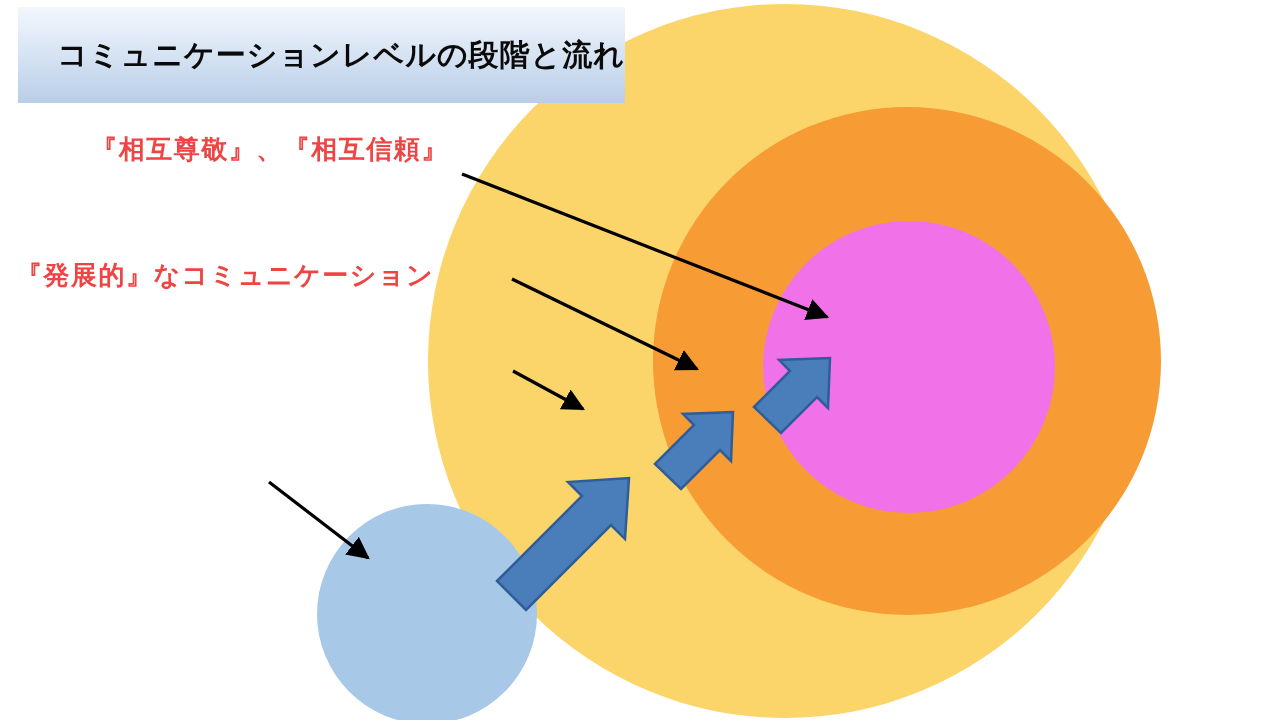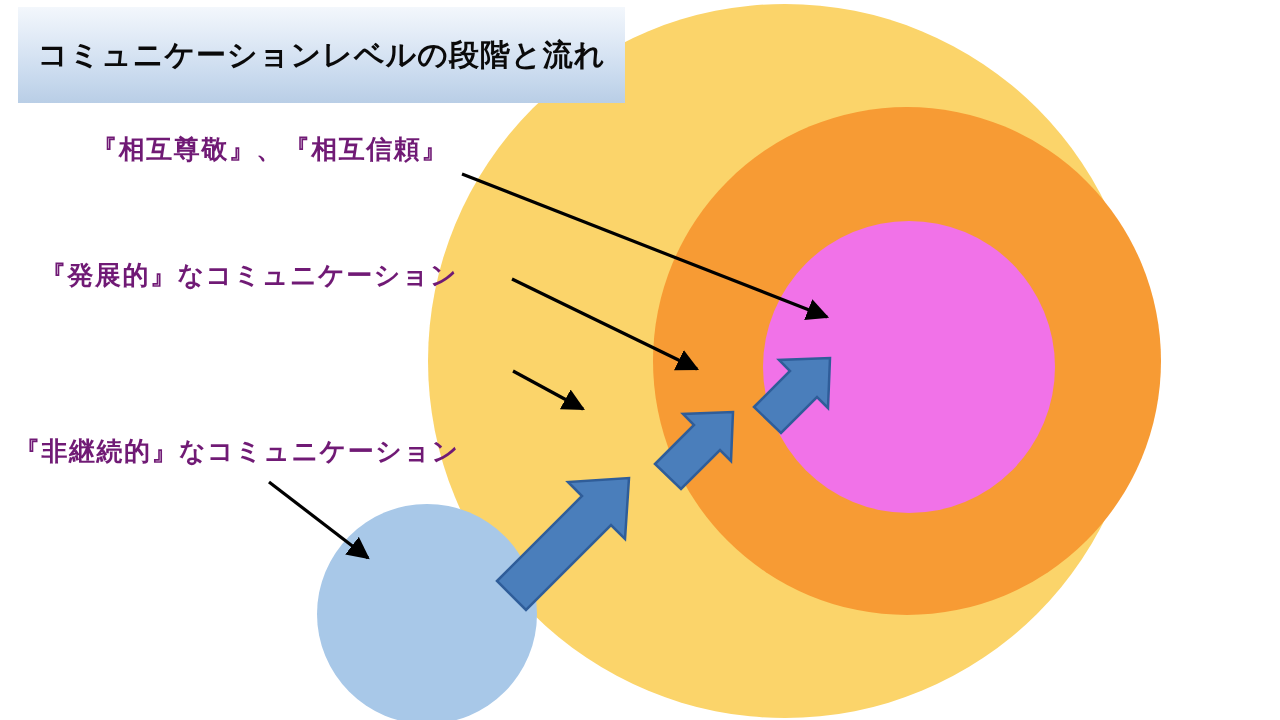--- a/index.html
+++ b/index.html
@@ -60,52 +60,52 @@
   #title-box {
     position: absolute;
     left: 18px;
     top: 7px;
     width: 607px;
     height: 96px;
     background: linear-gradient(to bottom, #f3f7fc 0%, #e3ecf7 28%, #c9daee 72%, #b9cee6 100%);
     box-sizing: border-box;
     display: flex;
     flex-direction: column;
-    align-items: center;
+    align-items: flex-end;
     justify-content: center;
   }
   .title-line {
     font-family: "Liberation Serif", "DejaVu Serif", serif;
     font-weight: bold;
     font-size: 30px;
     line-height: 1.35;
     color: #0a0a0a;
     letter-spacing: 1px;
     white-space: nowrap;
   }
 
   
   .label {
     position: absolute;
     font-family: "Liberation Serif", "DejaVu Serif", serif;
     font-weight: bold;
     font-size: 26px;
     line-height: 1.4;
-    color: #701a75;
+    color: #ef4444;
     letter-spacing: 1.5px;
     white-space: nowrap;
   }
   #label-respect {
     left: 60px;
     top: 132px;
     width: 420px;
     text-align: center;
   }
   #label-developing {
-    left: 40px;
+    left: 16px;
     top: 258px;
   }
   #label-continuous {
     left: 26px;
     top: 344px;
   }
   #label-discontinuous {
     left: 14px;
     top: 434px;
   }
@@ -160,15 +160,14 @@
     <div class="title-line">コミュニケーションレベルの段階と流れ</div>
   </div>
 
   <div class="label" id="label-respect">
     <div>『相互尊敬』、『相互信頼』</div>
   </div>
 
   <div class="label" id="label-developing">『発展的』なコミュニケーション</div>
 
 
-  <div class="label" id="label-discontinuous">『非継続的』なコミュニケーション</div>
 
 </div>
 
 </body></html>

